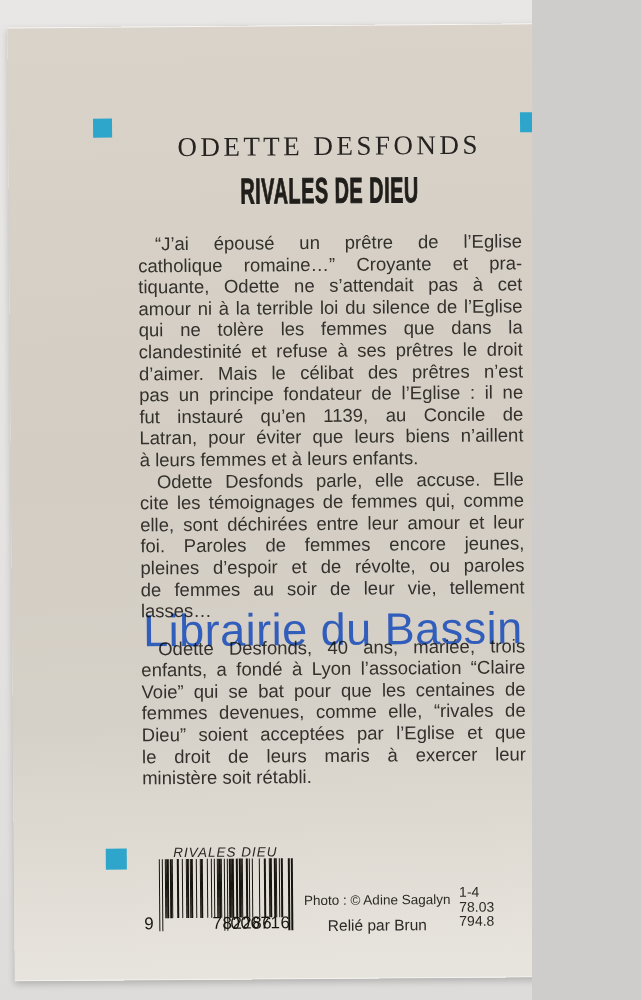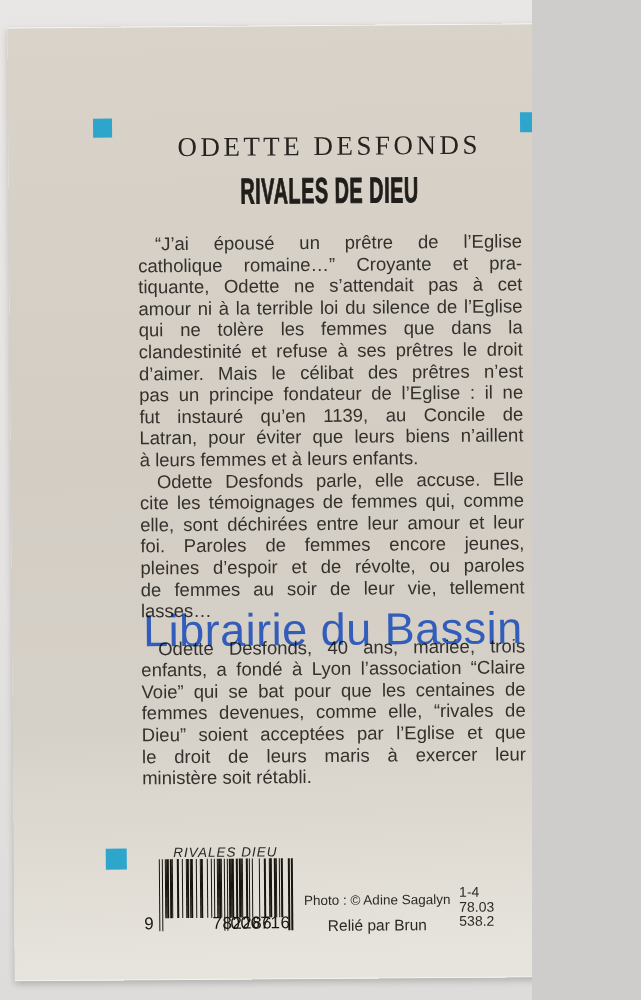--- a/index.html
+++ b/index.html
@@ -221,17 +221,17 @@
     </div>
 
     <div class="credits">
       <div class="photo">Photo : © Adine Sagalyn</div>
       <div class="binder">Relié par Brun</div>
     </div>
 
     <div class="codes">
       <div>1-4</div>
       <div>78.03</div>
-      <div>538.2</div>
+      <div>794.8</div>
     </div>
 
   </div>
 </div>
 
 </body></html>

